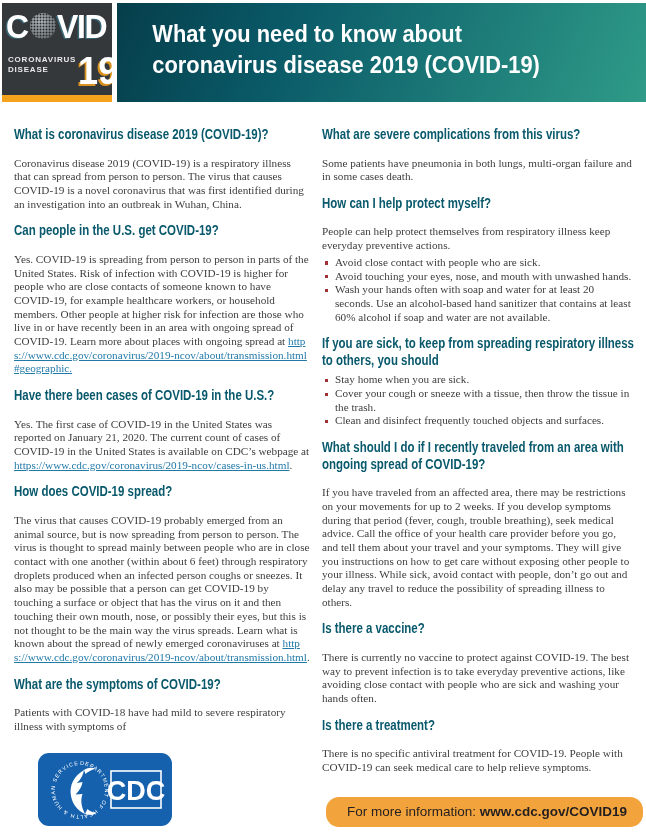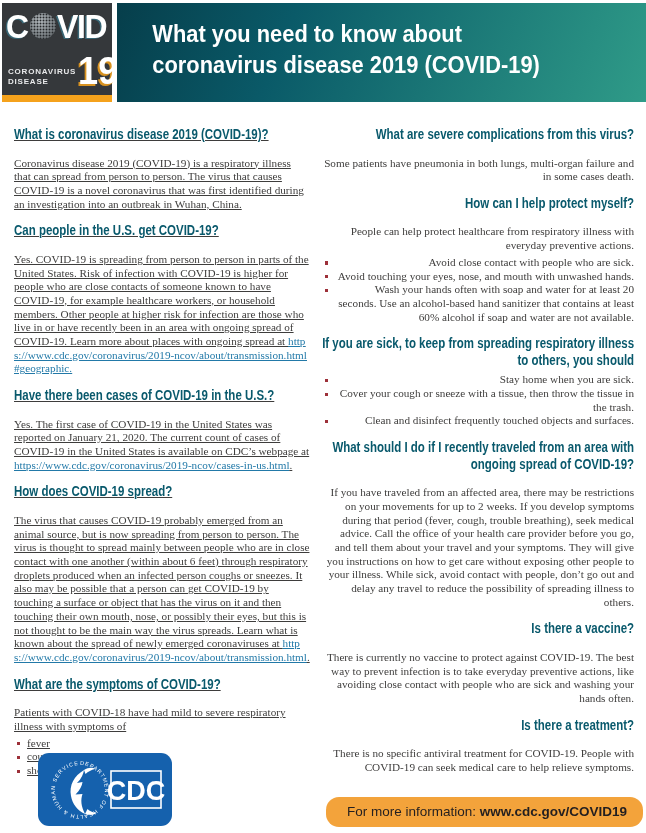--- a/index.html
+++ b/index.html
@@ -22,21 +22,21 @@
   }
   .virus-icon {
     width:26px; height:26px; border-radius:50%; margin:0 1px; flex:0 0 auto;
     background-image:
       radial-gradient(circle, #24272a 0.8px, rgba(0,0,0,0) 1.1px),
       radial-gradient(circle at 38% 32%, #aab0b4 0%, #7c8286 55%, #53585b 100%);
     background-size:3px 3px, 100% 100%;
   }
   .logo-row2 {
     position:absolute; bottom:8px; left:6px; right:7px;
-    display:flex; justify-content:space-between; align-items:flex-end;
+    display:flex; justify-content:space-between; align-items:flex-start;
   }
   .logo-sub { font:700 8px/10px "Liberation Sans", sans-serif; letter-spacing:0.8px; color:#e8e9ea; }
   .logo-19 {
     font:700 38px/32px "Liberation Sans", sans-serif;
     transform:scaleX(0.95); transform-origin:right center;
     text-shadow:-2px 2px 0 rgba(244,162,28,0.85);
   }
   .logo-orange-bar { position:absolute; left:2px; top:95px; width:110px; height:7px; background:#f5a21c; }
 
   .banner {
@@ -44,22 +44,22 @@
     background:linear-gradient(112deg, #063e4b 0%, #0a5a68 32%, #2f9b88 100%);
   }
   .banner-title {
     padding:16px 0 0 38px; color:#ffffff;
     font:700 23.5px/31px "Liberation Sans", sans-serif;
     transform:scaleX(0.93); transform-origin:left top; width:108%;
   }
 
   
   .col { position:absolute; top:124px; color:#3e3d3c; }
-  .col-left  { left:14px;  width:296px;text-decoration:underline; }
-  .col-right { left:322px; width:312px;text-align:right; }
+  .col-left  { left:14px;  width:296px; }
+  .col-right { left:322px; width:312px; }
 
   .col h2 {
     font:700 14px/16.5px "Liberation Sans", sans-serif; color:#09596c;
     margin:11px 0 5px; transform:scaleX(0.82); transform-origin:left center; width:122%;
   }
   .col section:first-child h2 { margin-top:2px; }
   .col p { font:11.2px/13.7px "Liberation Serif", serif; margin:14px 0 3px; }
   .col ul { list-style:none; margin:1px 0 3px; }
   .col li { position:relative; padding-left:13px; font:11.2px/13.7px "Liberation Serif", serif; }
   .col li::before {
@@ -118,35 +118,30 @@
         <h2>Have there been cases of COVID-19 in the U.S.?</h2>
         <p>Yes. The first case of COVID-19 in the United States was reported on January 21, 2020. The current count of cases of COVID-19 in the United States is available on CDC’s webpage at <a href="#" class="doclink">https://www.cdc.gov/coronavirus/2019-ncov/cases-in-us.html</a>.</p>
       </section>
       <section>
         <h2>How does COVID-19 spread?</h2>
         <p>The virus that causes COVID-19 probably emerged from an animal source, but is now spreading from person to person. The virus is thought to spread mainly between people who are in close contact with one another (within about 6 feet) through respiratory droplets produced when an infected person coughs or sneezes. It also may be possible that a person can get COVID-19 by touching a surface or object that has the virus on it and then touching their own mouth, nose, or possibly their eyes, but this is not thought to be the main way the virus spreads. Learn what is known about the spread of newly emerged coronaviruses at <a href="#" class="doclink">https://www.cdc.gov/coronavirus/2019-ncov/about/transmission.html</a>.</p>
       </section>
       <section>
         <h2>What are the symptoms of COVID-19?</h2>
         <p>Patients with COVID-18 have had mild to severe respiratory illness with symptoms of</p>
-        <ul>
-          <li>fever</li>
-          <li>cough</li>
-          <li>shortness of breath</li>
-        </ul>
       </section>
     </div>
   <div class="col col-right">
       <section>
         <h2>What are severe complications from this virus?</h2>
         <p>Some patients have pneumonia in both lungs, multi-organ failure and in some cases death.</p>
       </section>
       <section>
         <h2>How can I help protect myself?</h2>
-        <p>People can help protect healthcare from respiratory illness with everyday preventive actions.</p>
+        <p>People can help protect themselves from respiratory illness keep everyday preventive actions.</p>
         <ul>
           <li>Avoid close contact with people who are sick.</li>
           <li>Avoid touching your eyes, nose, and mouth with unwashed hands.</li>
           <li>Wash your hands often with soap and water for at least 20 seconds. Use an alcohol-based hand sanitizer that contains at least 60% alcohol if soap and water are not available.</li>
         </ul>
       </section>
       <section>
         <h2>If you are sick, to keep from spreading respiratory illness to others, you should</h2>
         <ul>
           <li>Stay home when you are sick.</li>

